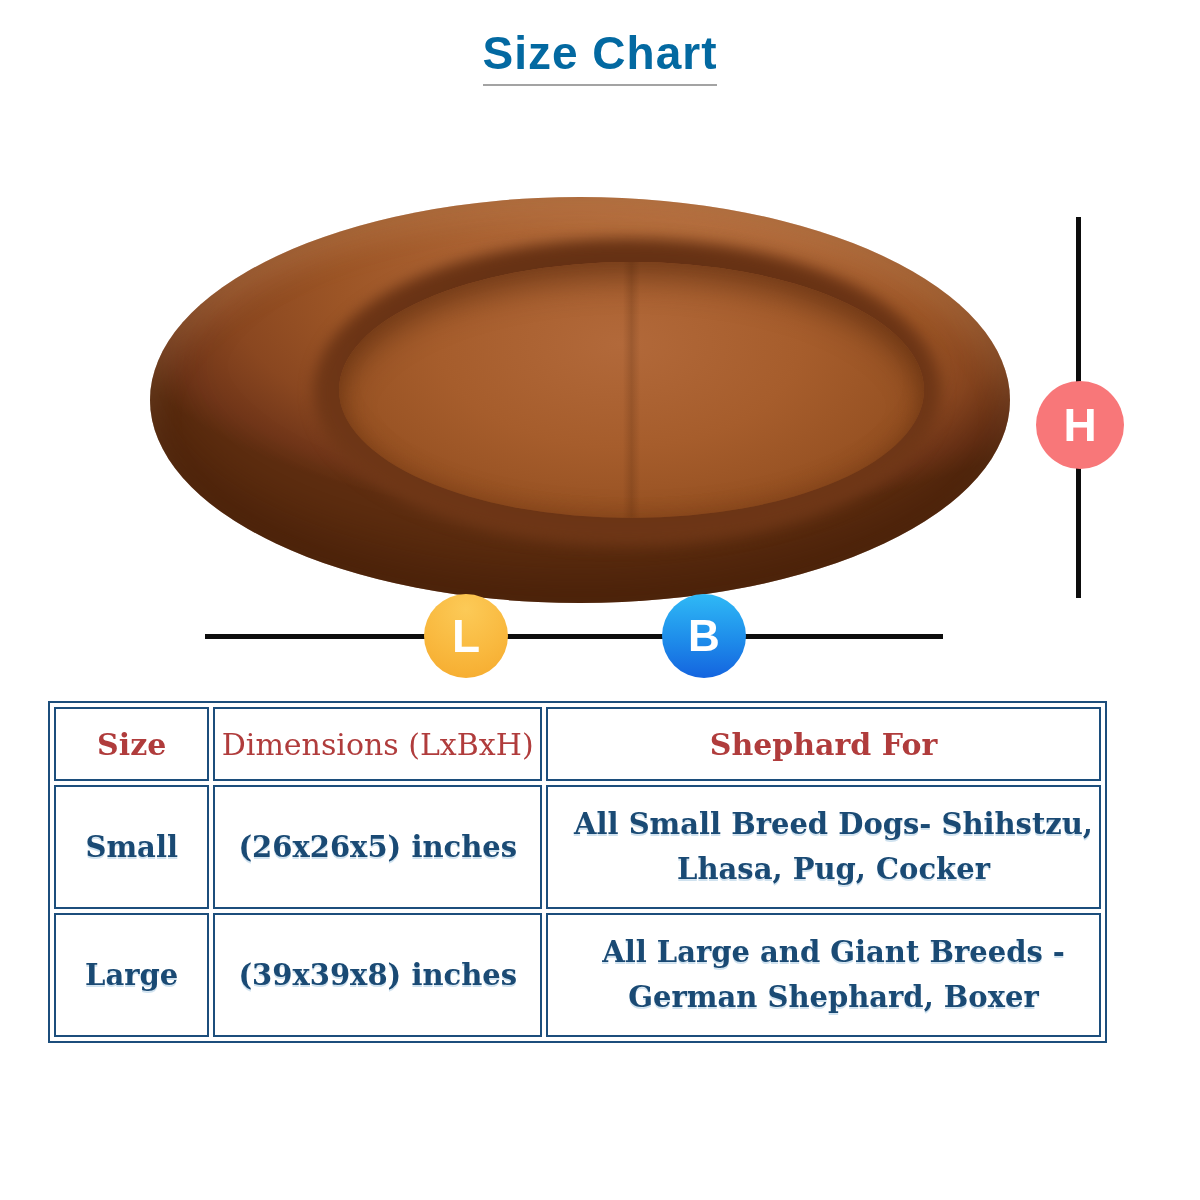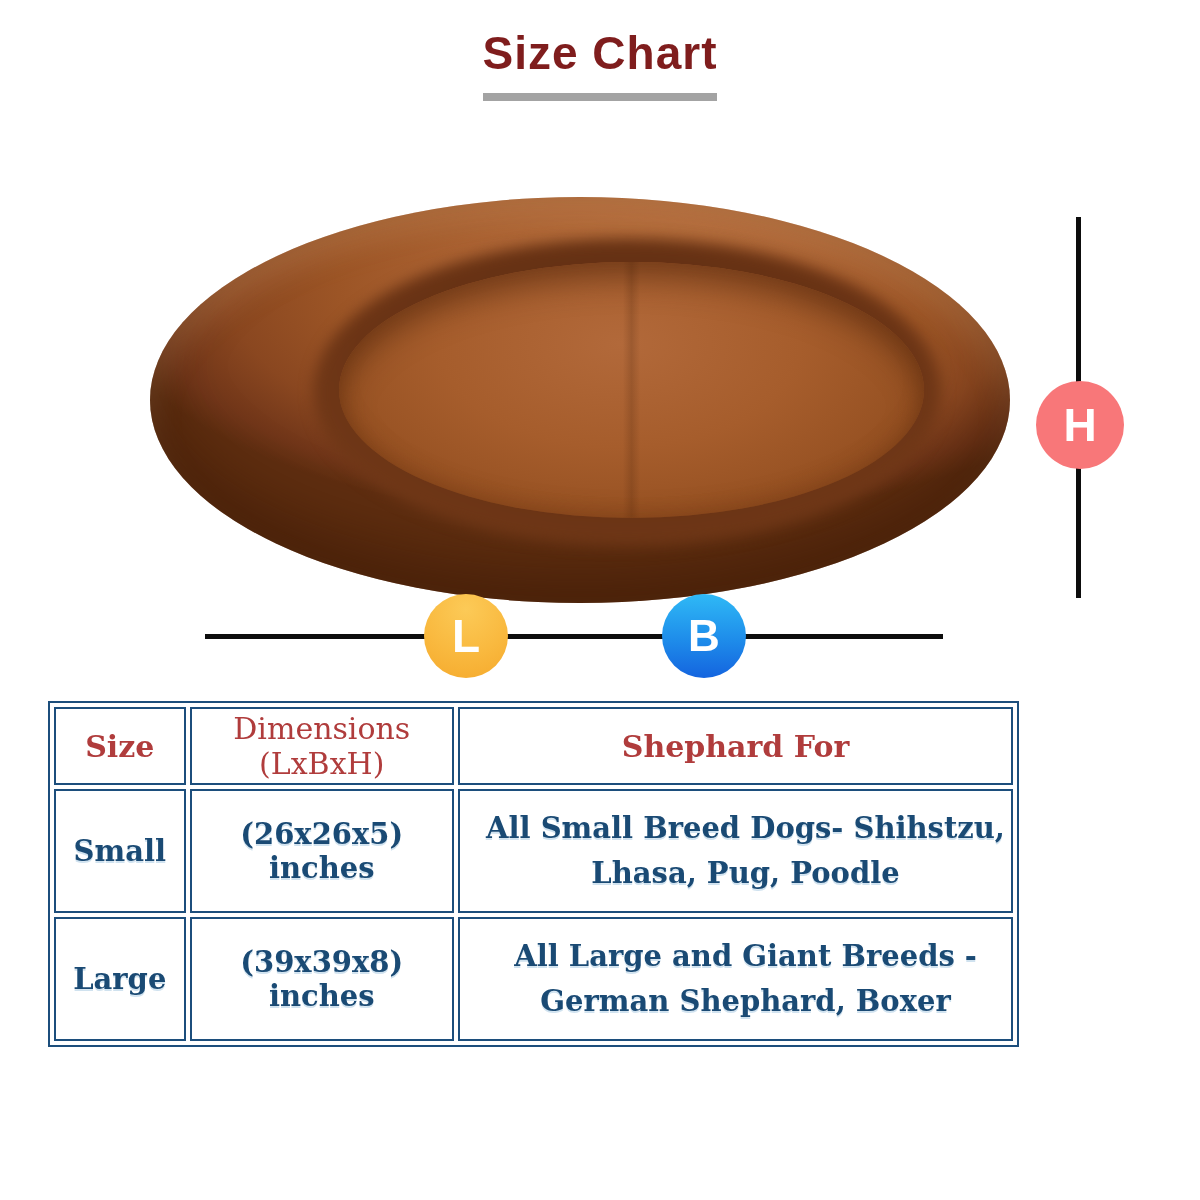--- a/index.html
+++ b/index.html
@@ -4,22 +4,22 @@
 <style>
   html,body{margin:0;padding:0;}
   body{
     width:1200px;height:1200px;position:relative;background:#ffffff;
     font-family:"Liberation Sans",sans-serif;overflow:hidden;
   }
 
   
   .title-wrap{position:absolute;top:26px;left:0;width:1200px;text-align:center;}
   .page-title{
-    display:inline-block;font-size:46px;font-weight:bold;color:#7f1d1d;
-    letter-spacing:1px;border-bottom:8px solid #a3a3a3;padding-bottom:13px;
+    display:inline-block;font-size:46px;font-weight:bold;color:#0369a1;
+    letter-spacing:1px;border-bottom:2px solid #a3a3a3;padding-bottom:4px;
     font-family:"Liberation Sans",sans-serif;
   }
 
   
   .bed{position:absolute;left:150px;top:197px;width:860px;height:406px;}
   .bed-outer{
     position:absolute;inset:0;border-radius:50%;
     background:radial-gradient(ellipse 62% 58% at 56% 22%,
       #bf7a45 0%,#ad6434 30%,#9c5526 55%,#8a4720 76%,#713619 92%,#5f2e10 100%);
     box-shadow:inset 0 -34px 60px rgba(55,22,4,0.55),
@@ -56,21 +56,21 @@
   .badge-l{
     left:424px;top:594px;width:84px;height:84px;font-size:46px;
     background:radial-gradient(circle at 50% 18%,#fcca57 0%,#f9b93f 55%,#f5a92c 100%);
   }
   .badge-b{
     left:662px;top:594px;width:84px;height:84px;font-size:44px;
     background:linear-gradient(180deg,#2fb9f6 0%,#1e8cea 55%,#1464df 100%);
   }
 
   
-  .table-wrap{position:absolute;left:48px;top:701px;width:971px;}
+  .table-wrap{position:absolute;left:48px;top:701px;width:1059px;}
   table.size-table{
     width:100%;border-collapse:separate;border-spacing:4px;
     border:2px solid #1c4e7c;background:#ffffff;
     font-family:"DejaVu Serif","Liberation Serif",serif;
   }
   table.size-table th,table.size-table td{
     border:2px solid #1c4e7c;text-align:center;vertical-align:middle;
     padding:2px 6px;background:#ffffff;
   }
   table.size-table col.c1{width:15.7%;}
@@ -125,21 +125,21 @@
         <th class="h-dim">Dimensions (LxBxH)</th>
         <th>Shephard For</th>
       </tr>
     </thead>
     <tbody>
       <tr>
         <td>Small</td>
         <td>(26x26x5) inches</td>
         <td>
           <div class="suit-line">All Small Breed Dogs- Shihstzu,</div>
-          <div class="suit-line">Lhasa, Pug, Poodle</div>
+          <div class="suit-line">Lhasa, Pug, Cocker</div>
         </td>
       </tr>
       <tr>
         <td>Large</td>
         <td>(39x39x8) inches</td>
         <td>
           <div class="suit-line">All Large and Giant Breeds -</div>
           <div class="suit-line">German Shephard, Boxer</div>
         </td>
       </tr>

